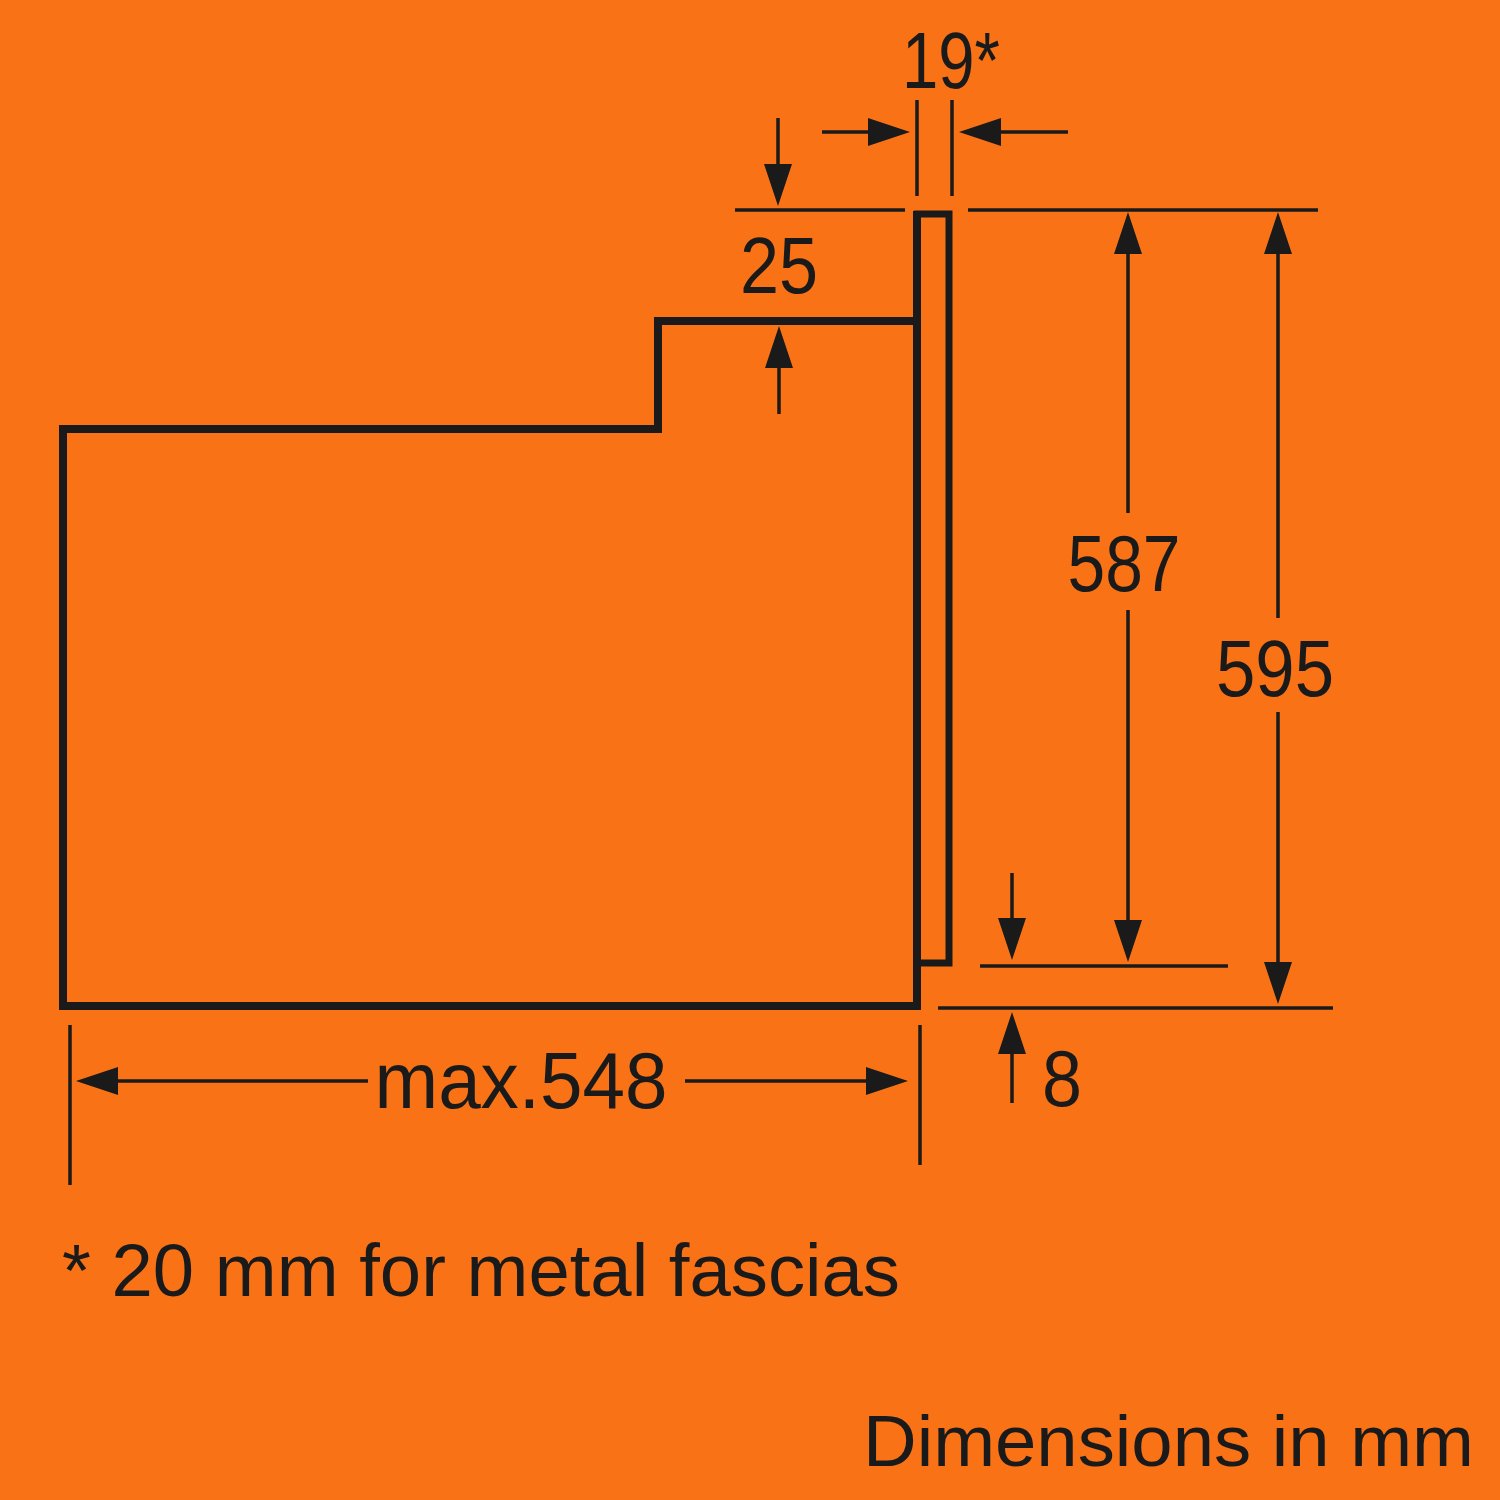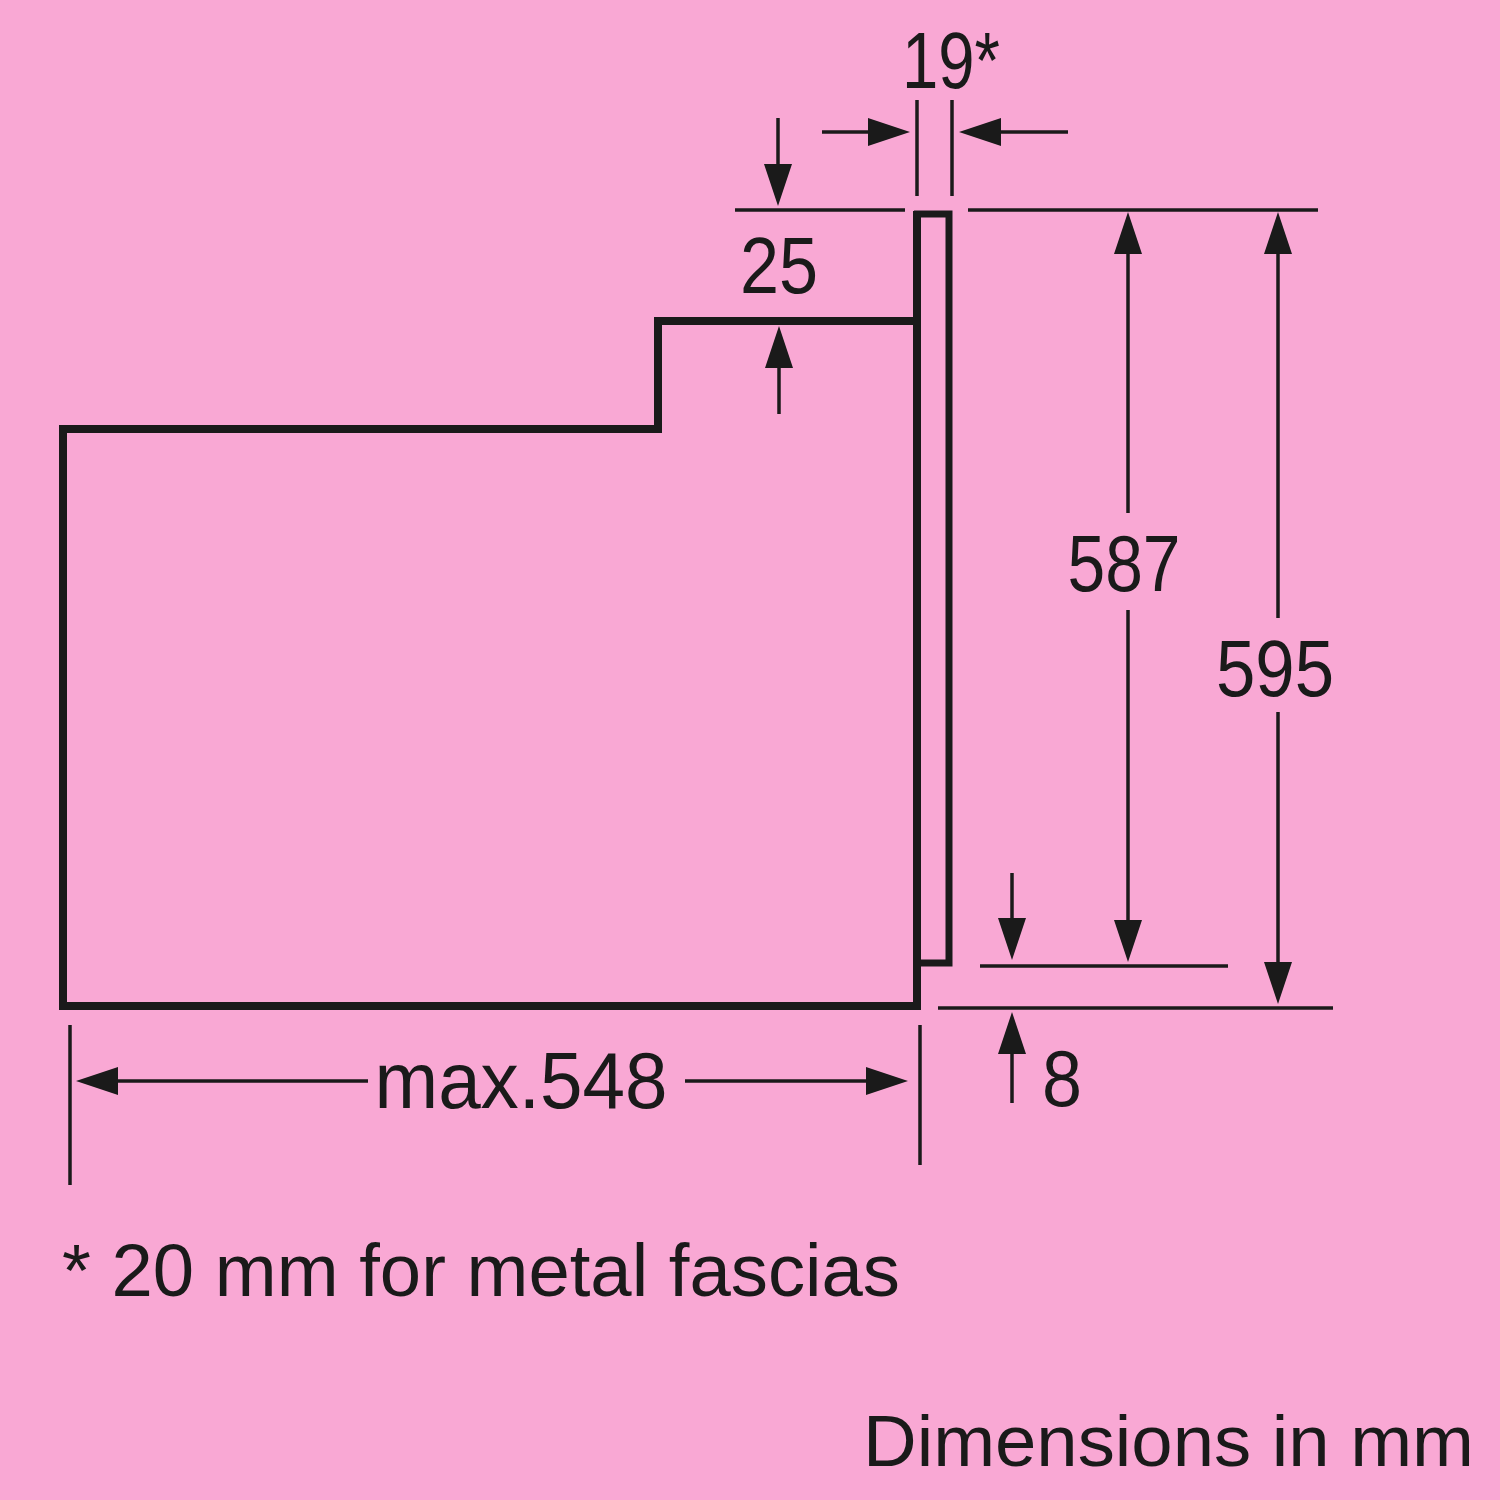--- a/index.html
+++ b/index.html
@@ -4,21 +4,21 @@
 <style>
   html, body {
     margin: 0;
     padding: 0;
     background: #ffffff;
   }
   .stage {
     position: relative;
     width: 1500px;
     height: 1500px;
-    background: #f9a8d4;
+    background: #f97316;
     overflow: hidden;
   }
   svg { display: block; }
   .outline {
     fill: none;
     stroke: #1a1a1a;
     stroke-width: 8;
     stroke-linejoin: miter;
     stroke-linecap: butt;
   }

